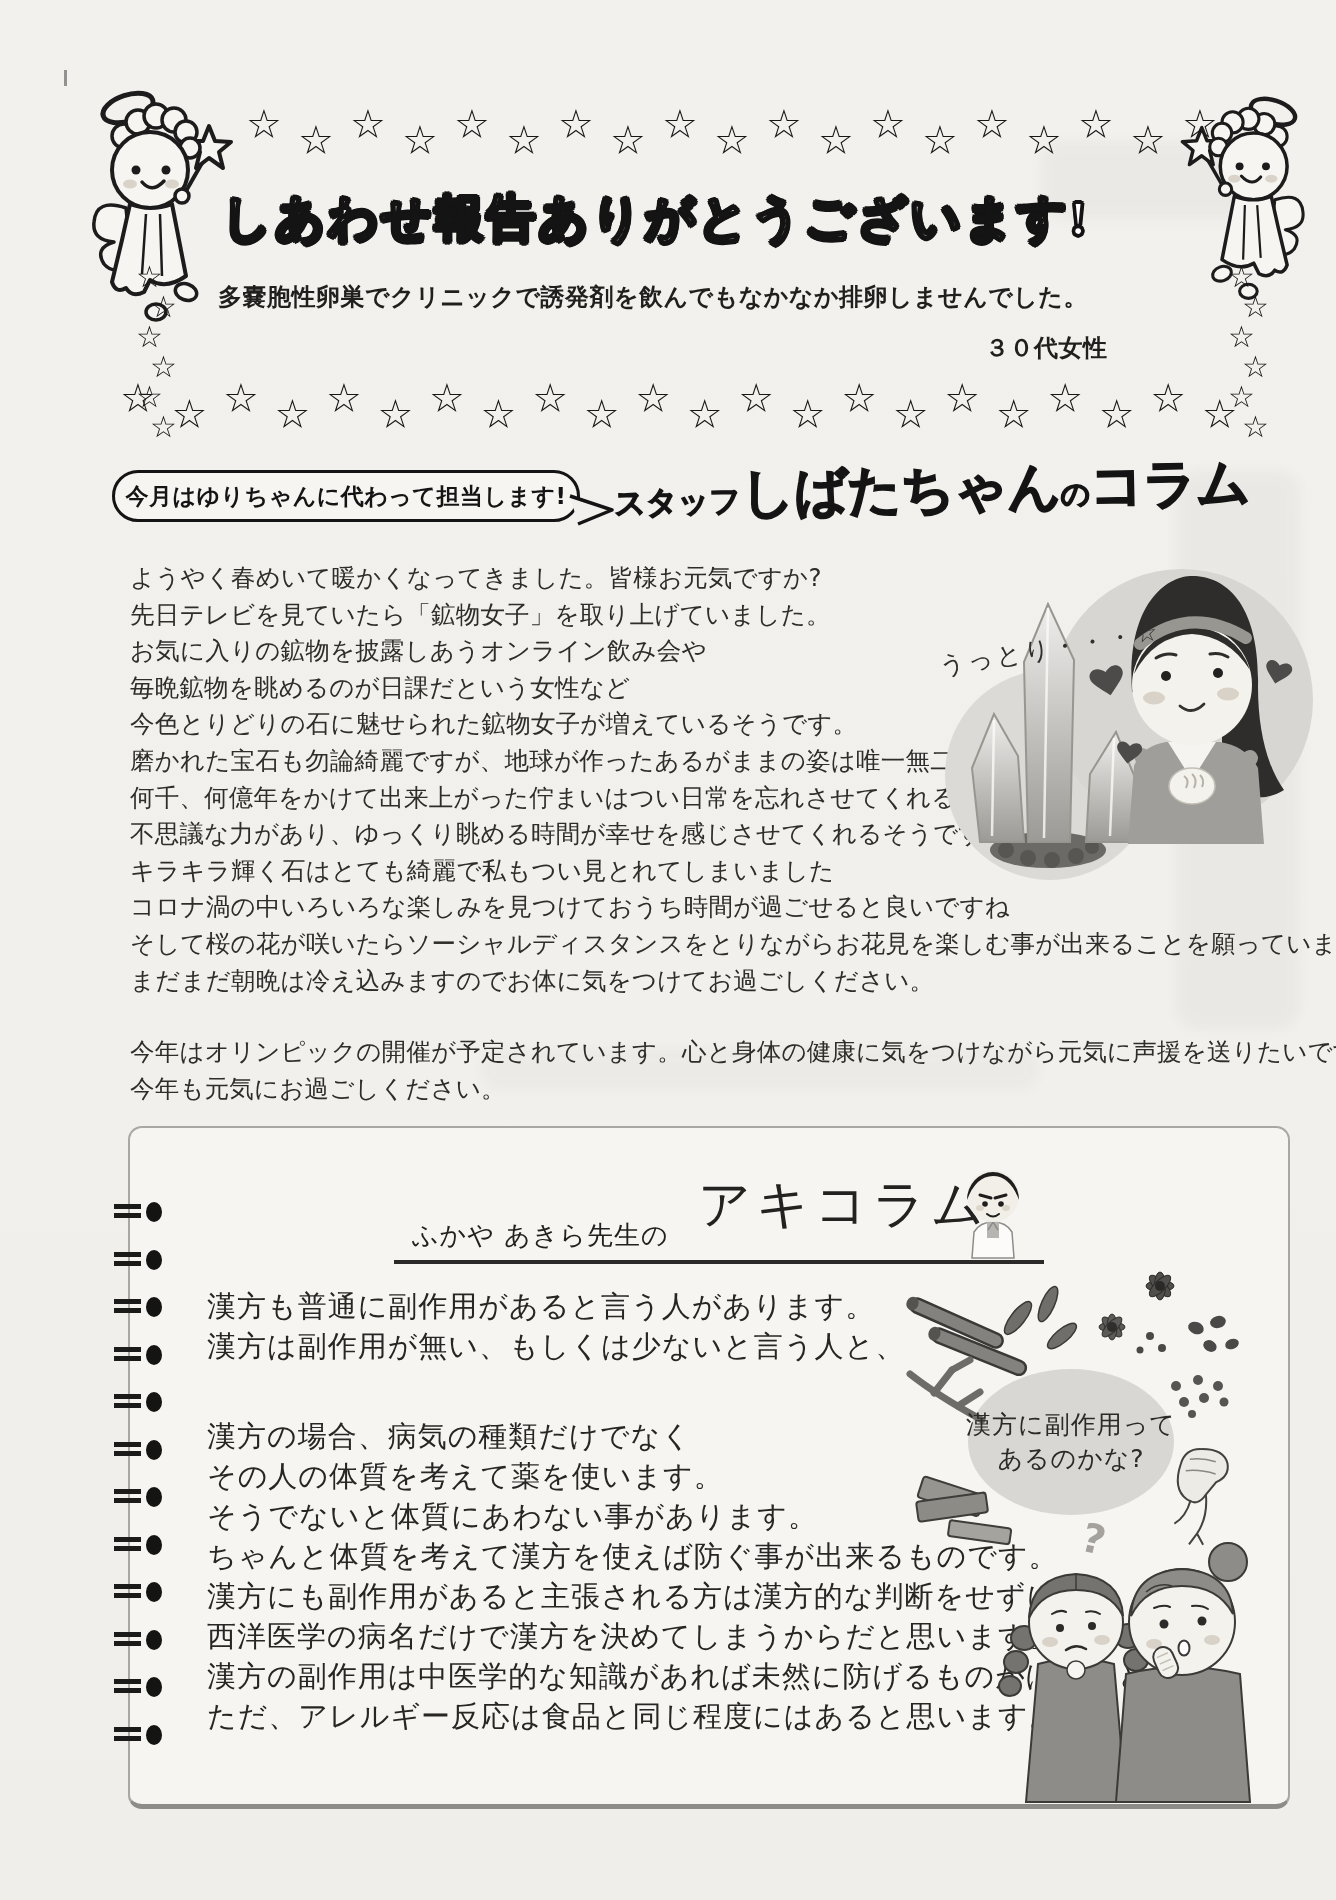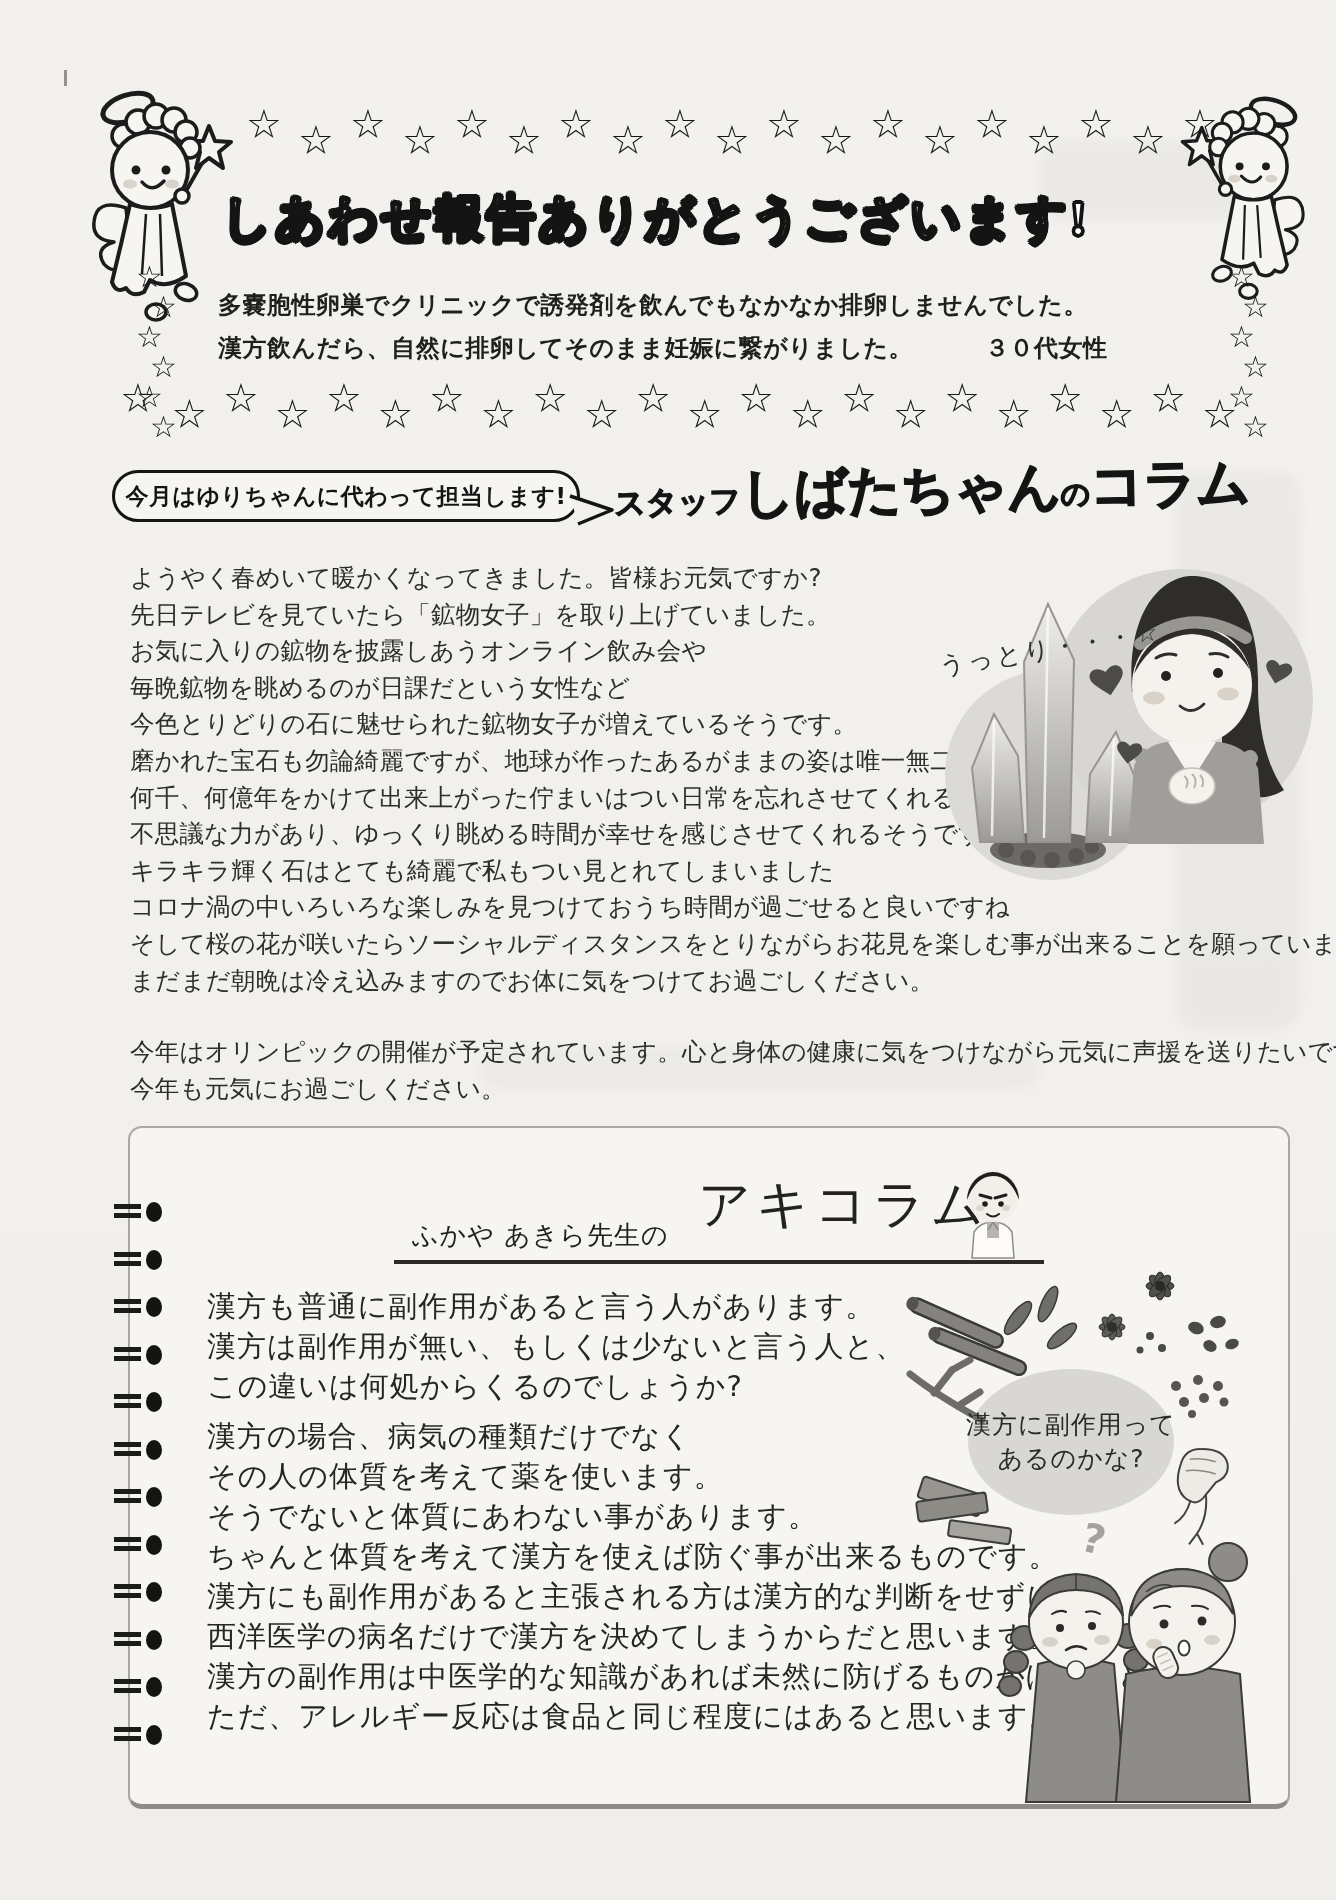--- a/index.html
+++ b/index.html
@@ -167,22 +167,21 @@
     </div>
   <div class="abs star-col" style="left:1228px;top:262px;height:172px;">
       <span class="star">☆</span>
       <span class="star alt">☆</span>
       <span class="star">☆</span>
       <span class="star alt">☆</span>
       <span class="star">☆</span>
       <span class="star alt">☆</span>
     </div>
 
-  <div class="abs testimonial nowrap" style="left:218px;top:281px;margin-top:8px;">多嚢胞性卵巣でクリニックで誘発剤を飲んでもなかなか排卵しませんでした。</div>
-  <div class="abs testimonial nowrap" style="left:218px;top:332px;">漢方飲んだら、自然に排卵してそのまま妊娠に繋がりました。</div>
+  <div class="abs testimonial nowrap" style="left:218px;top:281px;">多嚢胞性卵巣でクリニックで誘発剤を飲んでもなかなか排卵しませんでした。</div>
   <div class="abs testimonial nowrap" style="left:985px;top:332px;">３０代女性</div>
 
   <div class="abs star-row" style="left:120px;top:378px;width:1118px;height:70px;">
       <span class="star">☆</span>
       <span class="star alt">☆</span>
       <span class="star">☆</span>
       <span class="star alt">☆</span>
       <span class="star">☆</span>
       <span class="star alt">☆</span>
       <span class="star">☆</span>
@@ -302,21 +301,20 @@
           <circle cx="41" cy="48" r="2.8" fill="#1f1e1d"></circle>
         <path d="M27,58 Q33,63 39,58" stroke="#1f1e1d" stroke-width="2" fill="none" stroke-linecap="round"></path>
         <ellipse cx="20" cy="52" rx="4" ry="3" fill="#ddd6cb"></ellipse>
           <ellipse cx="46" cy="52" rx="4" ry="3" fill="#ddd6cb"></ellipse>
       </svg>
     </div>
 
     <div class="abs aki-p" style="left:77px;top:158px;">
         <div class="tline">漢方も普通に副作用があると言う人があります。</div>
         <div class="tline">漢方は副作用が無い、もしくは少ないと言う人と、</div>
-        <div class="tline">この違いは何処からくるのでしょうか?</div>
       </div>
     <div class="abs aki-p" style="left:77px;top:288px;">
         <div class="tline">漢方の場合、病気の種類だけでなく</div>
         <div class="tline">その人の体質を考えて薬を使います。</div>
         <div class="tline">そうでないと体質にあわない事があります。</div>
         <div class="tline">ちゃんと体質を考えて漢方を使えば防ぐ事が出来るものです。</div>
         <div class="tline">漢方にも副作用があると主張される方は漢方的な判断をせずに</div>
         <div class="tline">西洋医学の病名だけで漢方を決めてしまうからだと思います。</div>
         <div class="tline">漢方の副作用は中医学的な知識があれば未然に防げるものがほとんどです。</div>
         <div class="tline">ただ、アレルギー反応は食品と同じ程度にはあると思います。</div>

